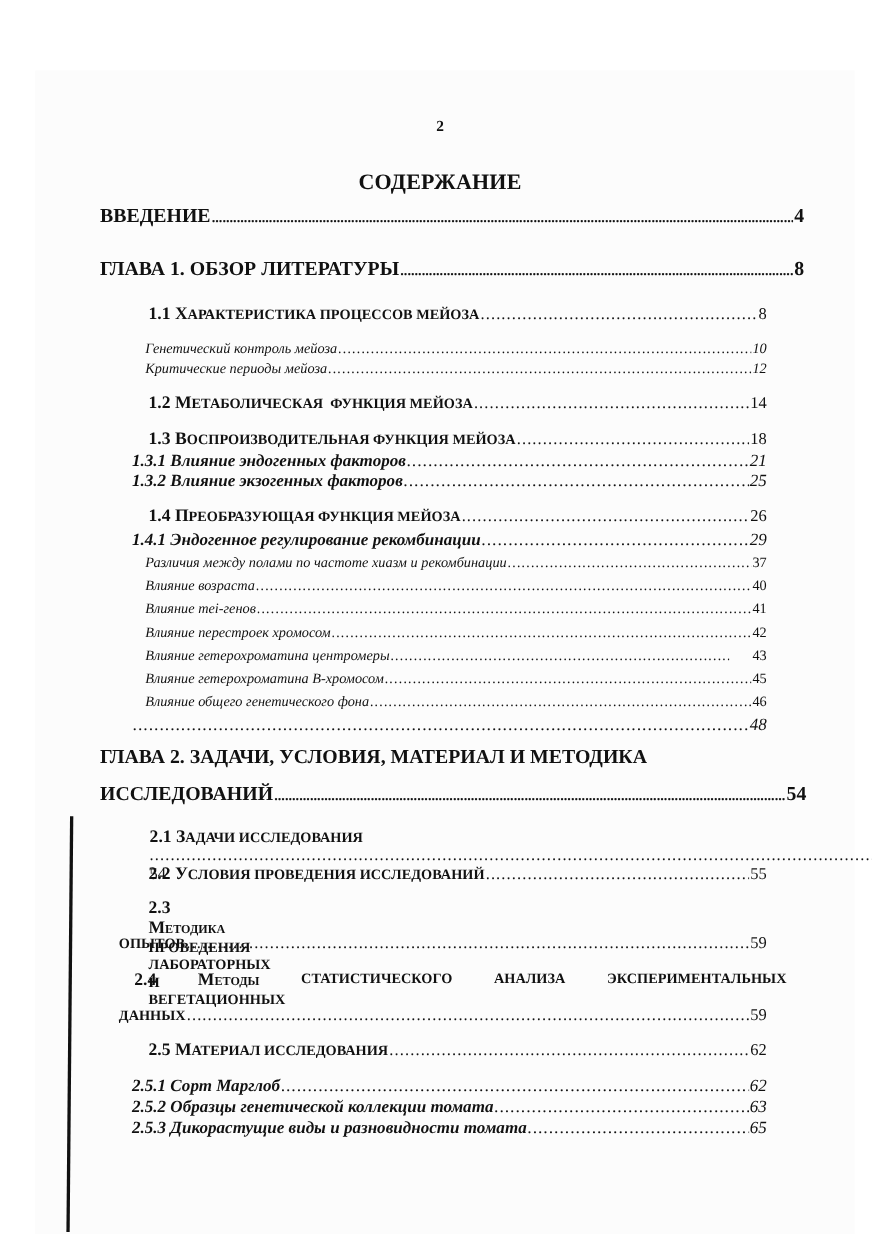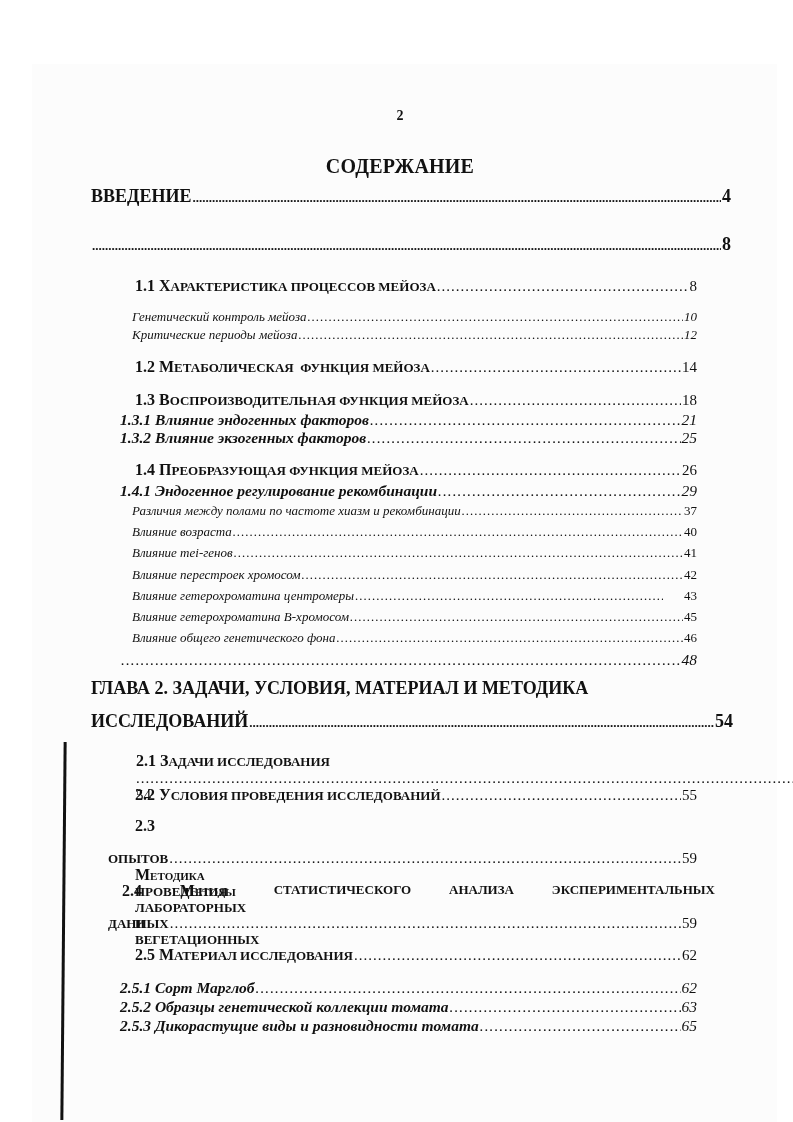--- a/index.html
+++ b/index.html
@@ -61,20 +61,21 @@
 <div class="page-number">2</div>
 <div class="toc-title">СОДЕРЖАНИЕ</div>
 
 <div class="row lvl0" style="top:186px;">
   <span class="label">ВВЕДЕНИЕ</span>
   <span class="dots"></span>
   <span class="pg">4</span>
 </div>
 
 <div class="row lvl0" style="top:234px;">
+  <span class="label">ГЛАВА 1. ОБЗОР ЛИТЕРАТУРЫ</span>
   <span class="dots"></span>
   <span class="pg">8</span>
 </div>
 
 <div class="row lvl1" style="top:277px;">
   <span class="label"><span>1.1 </span><span>Х</span><span class="sc">АРАКТЕРИСТИКА ПРОЦЕССОВ МЕЙОЗА</span></span>
   <span class="dots"></span>
   <span class="pg">8</span>
 </div>
 
@@ -176,21 +177,21 @@
 </div>
 
 <div class="row lvl1" style="top:786px;">
   <span class="label"><span>2.2 </span><span>У</span><span class="sc">СЛОВИЯ ПРОВЕДЕНИЯ ИССЛЕДОВАНИЙ</span></span>
   <span class="dots"></span>
   <span class="pg">55</span>
 </div>
 
 <div class="wrapline" style="top:817px; left:135px; right:78px; display:flex; justify-content:space-between; font-size:16px;flex-direction:column;">
   <span>2.3</span>
-  <span style="font-variant:small-caps;margin-top:31px;">Методика</span>
+  <span style="font-variant:small-caps;">Методика</span>
   <span class="sc" style="text-transform:uppercase;">проведения</span>
   <span class="sc" style="text-transform:uppercase;">лабораторных</span>
   <span class="sc" style="text-transform:uppercase;">и</span>
   <span class="sc" style="text-transform:uppercase;">вегетационных</span>
 </div>
 <div class="row lvl1" style="top:850px; left:108px;">
   <span class="label sc">ОПЫТОВ</span>
   <span class="dots"></span>
   <span class="pg">59</span>
 </div>

